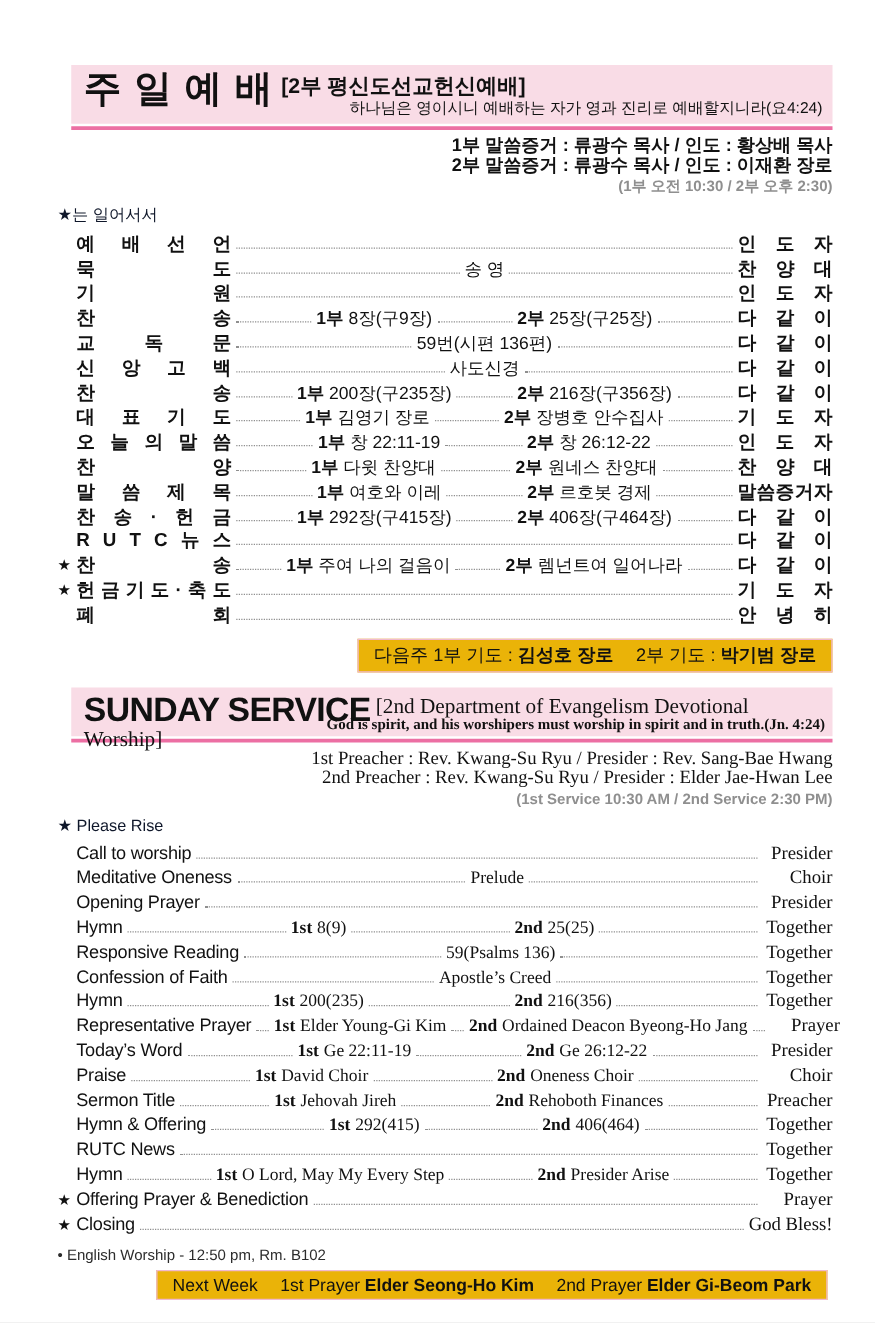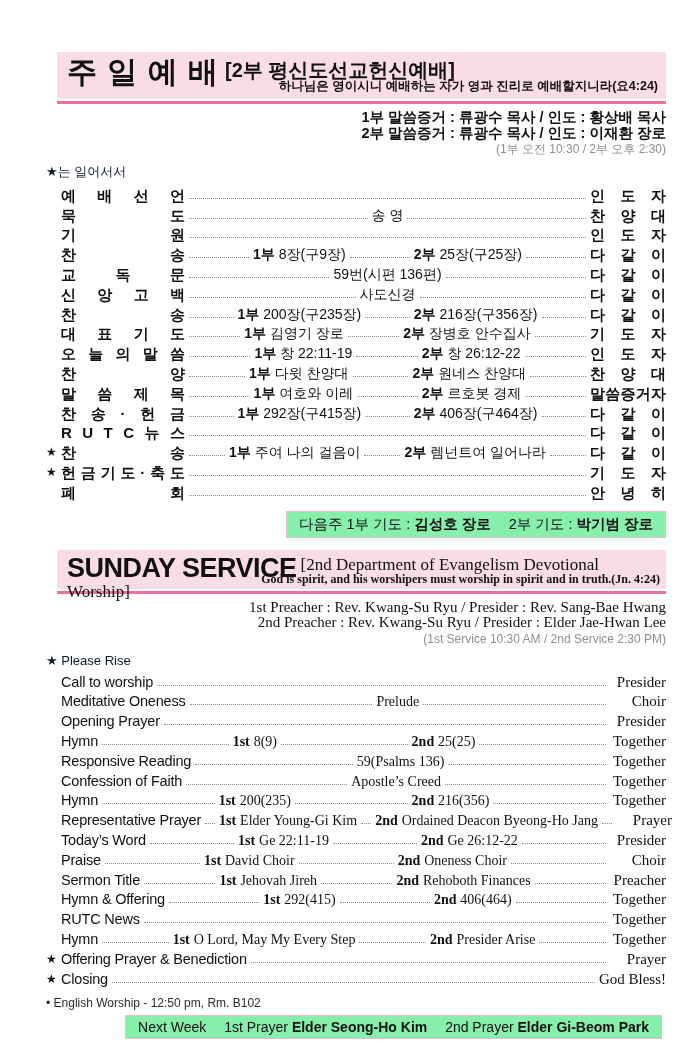--- a/index.html
+++ b/index.html
@@ -10,51 +10,51 @@
   }
   .inner { margin:0 34px 0 46px; padding-top:52px; }
 
   
   .band { position:relative; margin-left:11px; background:#f9dce6; padding:5px 10px 4px 10px; }
   .koband { height:38px; }
   .enband { height:30px; }
   .rule { margin-left:11px; height:3px; background:#ec6fa3; margin-top:2px; }
   .ko-title { display:inline-block; font-size:30px; font-weight:bold; letter-spacing:1px; line-height:1; }
   .en-title { display:inline-block; font-size:27px; font-weight:bold; letter-spacing:-0.5px; line-height:1; }
-  .ko-bracket { font-size:20px; font-weight:bold; vertical-align:top; margin-left:6px; }
+  .ko-bracket { font-size:17px; font-weight:bold; vertical-align:top; margin-left:6px; }
   .en-bracket { font-size:17px; font-family:"Liberation Serif","DejaVu Serif",serif; vertical-align:top; margin-left:4px; }
-  .ko-verse { position:absolute; right:8px; bottom:4px; font-size:12.5px; font-weight:bold; }
+  .ko-verse { position:absolute; right:8px; bottom:4px; font-size:12.5px; font-weight:normal; }
   .en-verse { position:absolute; right:6px; bottom:2px; font-size:12px; font-weight:bold;
               font-family:"Liberation Serif","DejaVu Serif",serif; }
 
   
   .preachers { margin-top:6px; text-align:right; }
   .preachers .pline { font-size:14.5px; font-weight:bold; line-height:15.5px; }
   .preachers.en .pline { font-weight:normal; font-family:"Liberation Serif","DejaVu Serif",serif; font-size:15px; }
-  .times { font-size:12px; color:#8f8f8f; line-height:14px; margin-top:1px; font-weight:normal; }
+  .times { font-size:12px; color:#8f8f8f; line-height:14px; margin-top:1px; font-weight:bold; }
   .rise { margin-top:7px; font-size:13px; color:#0f172a; }
 
   
   .rows { margin-top:3px; }
   .row { display:flex; align-items:flex-end; height:19.8px; }
   .row .star { width:15px; flex-shrink:0; font-size:12px; line-height:17px; }
   .row .name { line-height:17px; }
   .ko .name { width:124px; flex-shrink:0; display:flex; justify-content:space-between; font-weight:bold; font-size:15px; }
   .en .name { font-size:14.5px; white-space:nowrap; letter-spacing:-0.2px; }
   .jchars span { display:inline-block; }
   .lead { flex:1 1 18px; min-width:10px; height:0; border-bottom:1px dotted #8f8f8f; margin:0 4px 5px 4px; }
   .part { white-space:nowrap; font-size:14px; line-height:17px;text-align:right; }
   .part b { font-size:14px; }
   .en .part b, .en .part .val, .en .center, .en .right { font-family:"Liberation Serif","DejaVu Serif",serif; }
   .center { white-space:nowrap; font-size:14px; line-height:17px; }
   .ko .right { width:76px; flex-shrink:0; display:flex; justify-content:space-between; font-weight:bold; font-size:15px; line-height:17px; }
   .en .right { flex-shrink:0; min-width:56px; text-align:right; font-size:15px; line-height:17px; }
 
   
-  .nwbox { width:fit-content; margin-left:auto; border:1px solid #f0b9cf; background:#86efac;
+  .nwbox { width:fit-content; margin-left:auto; border:1px solid #f0b9cf; background:#eab308;
            padding:3px 12px; font-size:14.5px; white-space:nowrap; }
   .nwbox.ko { margin-top:10px; }
   .nwbox.en { margin-top:5px; margin-right:4px; font-size:14px; }
   .nwbox b { font-weight:bold; }
   .nwbox .gap { display:inline-block; width:14px; }
   .footnote { margin-top:8px; font-size:12px; color:#2c2c2c; }
   .sect-gap { height:12px; }
 </style>
 </head>
 <body>

